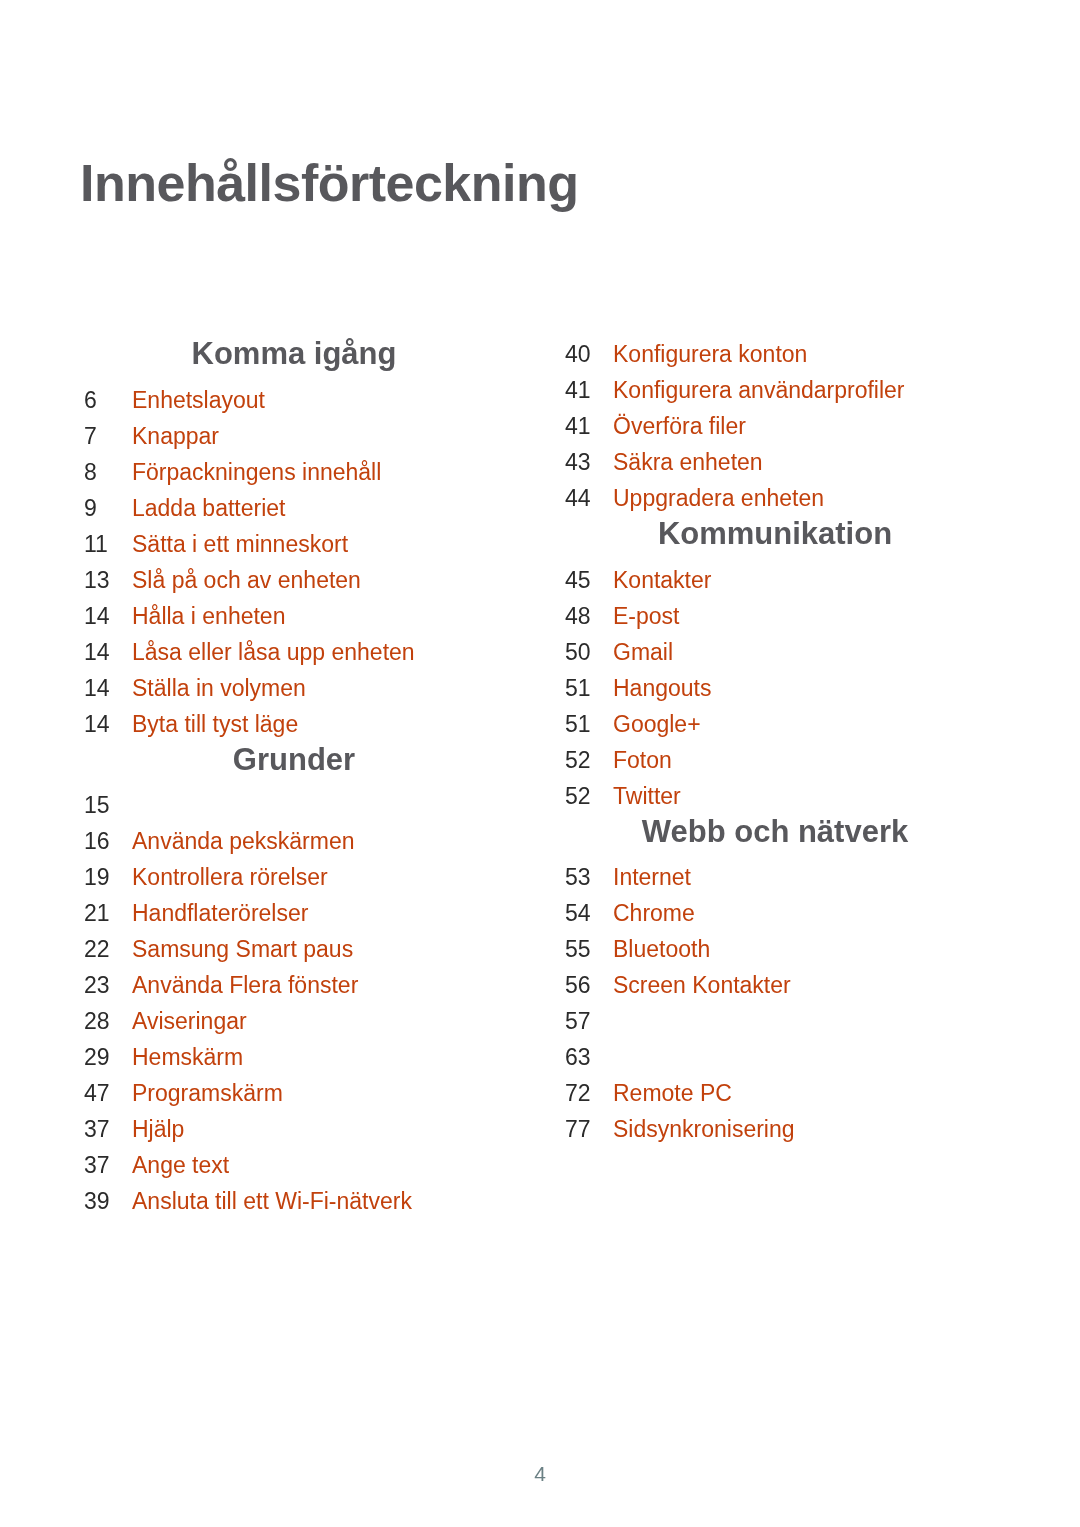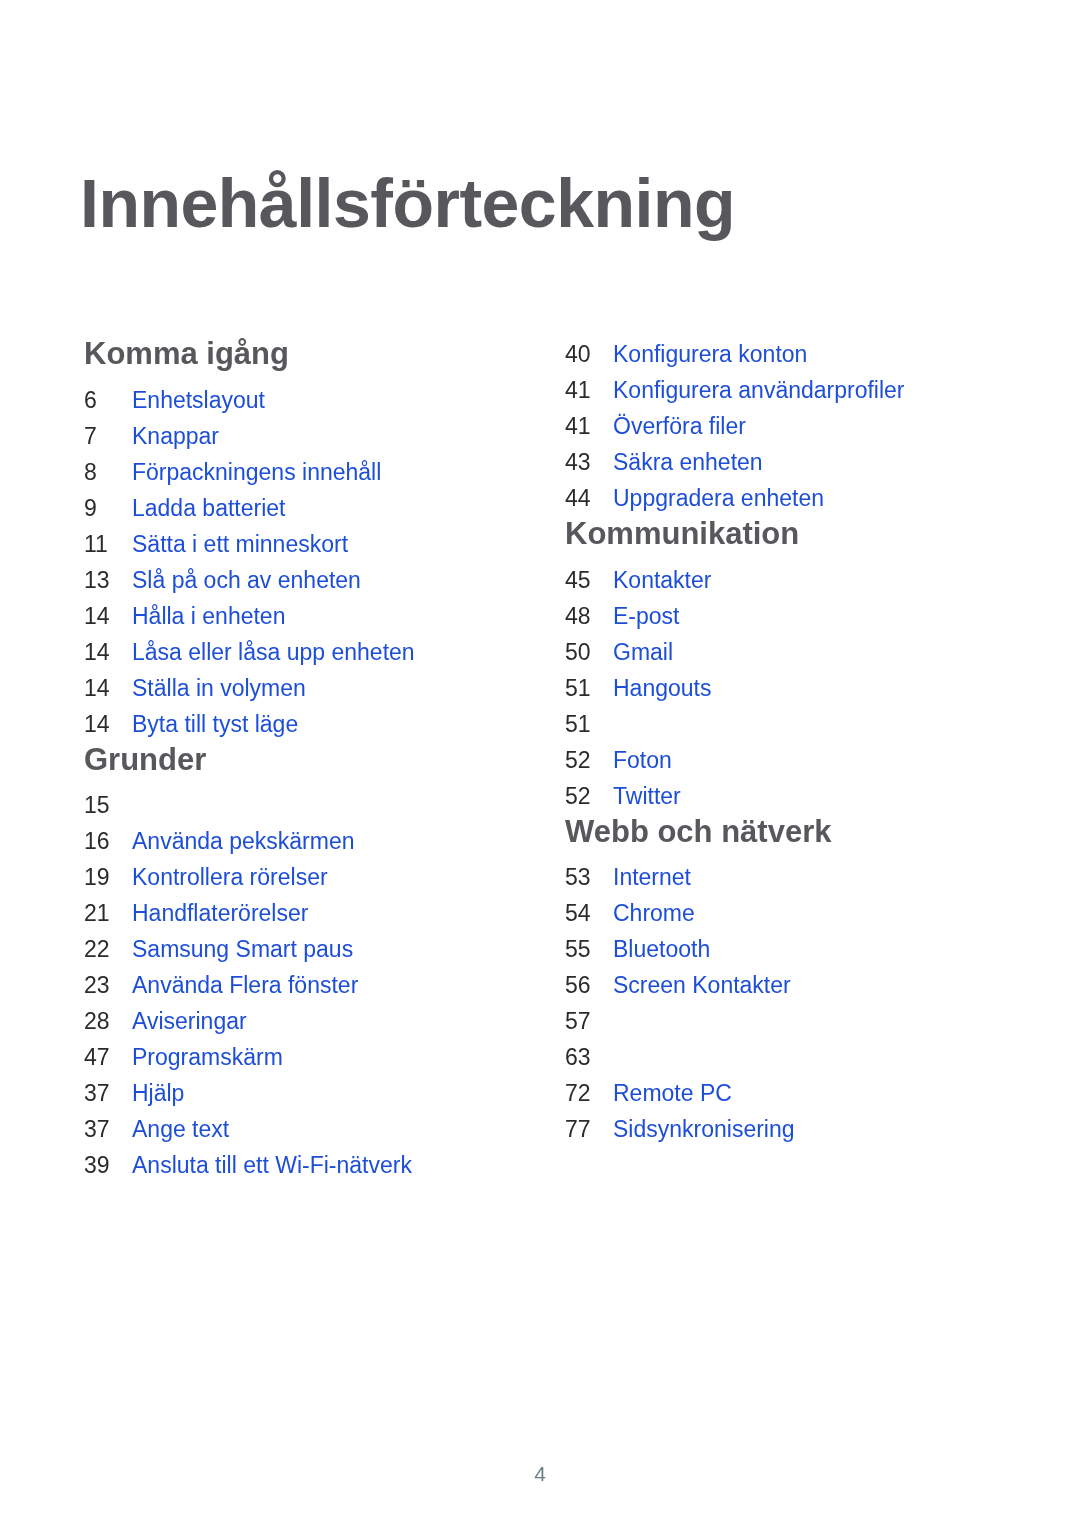--- a/index.html
+++ b/index.html
@@ -18,21 +18,21 @@
     position: absolute;
     inset: 0;
     background: #ffffff;
   }
 
   
   .doc-title {
     position: absolute;
     left: 80px;
     top: 120px;
-    font-size: 68px;
+    font-size: 52px;
     font-weight: bold;
     color: #58585c;
     letter-spacing: -0.5px;
     line-height: 1.1;
     white-space: nowrap;
   }
 
   
   .columns {
     position: absolute;
@@ -49,20 +49,21 @@
   .col-right { left: 565px; }
 
   
   .section-heading {
     font-size: 31px;
     font-weight: bold;
     color: #58585c;
     line-height: 1.15;
     margin: 0 0 10px 0;
     white-space: nowrap;
+    text-align: center;
   }
   .section + .section {
   }
 
   
   .toc-list {
     list-style: none;
     margin: 0;
     padding: 0;
   }
@@ -76,21 +77,21 @@
     white-space: nowrap;
   }
   .toc-page {
     width: 48px;
     flex: 0 0 48px;
     text-align: left;
     color: #2b2b2b;
   }
   .toc-label {
     flex: 1 1 auto;
-    color: #1d4ed8;
+    color: #c2410c;
   }
 
   
   .folio {
     position: absolute;
     left: 0;
     right: 0;
     top: 1462px;
     text-align: center;
     font-size: 21px;
@@ -176,20 +177,24 @@
             </li>
             <li class="toc-entry">
               <span class="toc-page">23</span>
               <span class="toc-label">Använda Flera fönster</span>
             </li>
             <li class="toc-entry">
               <span class="toc-page">28</span>
               <span class="toc-label">Aviseringar</span>
             </li>
             <li class="toc-entry">
+              <span class="toc-page">29</span>
+              <span class="toc-label">Hemskärm</span>
+            </li>
+            <li class="toc-entry">
               <span class="toc-page">47</span>
               <span class="toc-label">Programskärm</span>
             </li>
             <li class="toc-entry">
               <span class="toc-page">37</span>
               <span class="toc-label">Hjälp</span>
             </li>
             <li class="toc-entry">
               <span class="toc-page">37</span>
               <span class="toc-label">Ange text</span>
@@ -241,20 +246,21 @@
             <li class="toc-entry">
               <span class="toc-page">50</span>
               <span class="toc-label">Gmail</span>
             </li>
             <li class="toc-entry">
               <span class="toc-page">51</span>
               <span class="toc-label">Hangouts</span>
             </li>
             <li class="toc-entry">
               <span class="toc-page">51</span>
+              <span class="toc-label">Google+</span>
             </li>
             <li class="toc-entry">
               <span class="toc-page">52</span>
               <span class="toc-label">Foton</span>
             </li>
             <li class="toc-entry">
               <span class="toc-page">52</span>
               <span class="toc-label">Twitter</span>
             </li>
           </ul>

